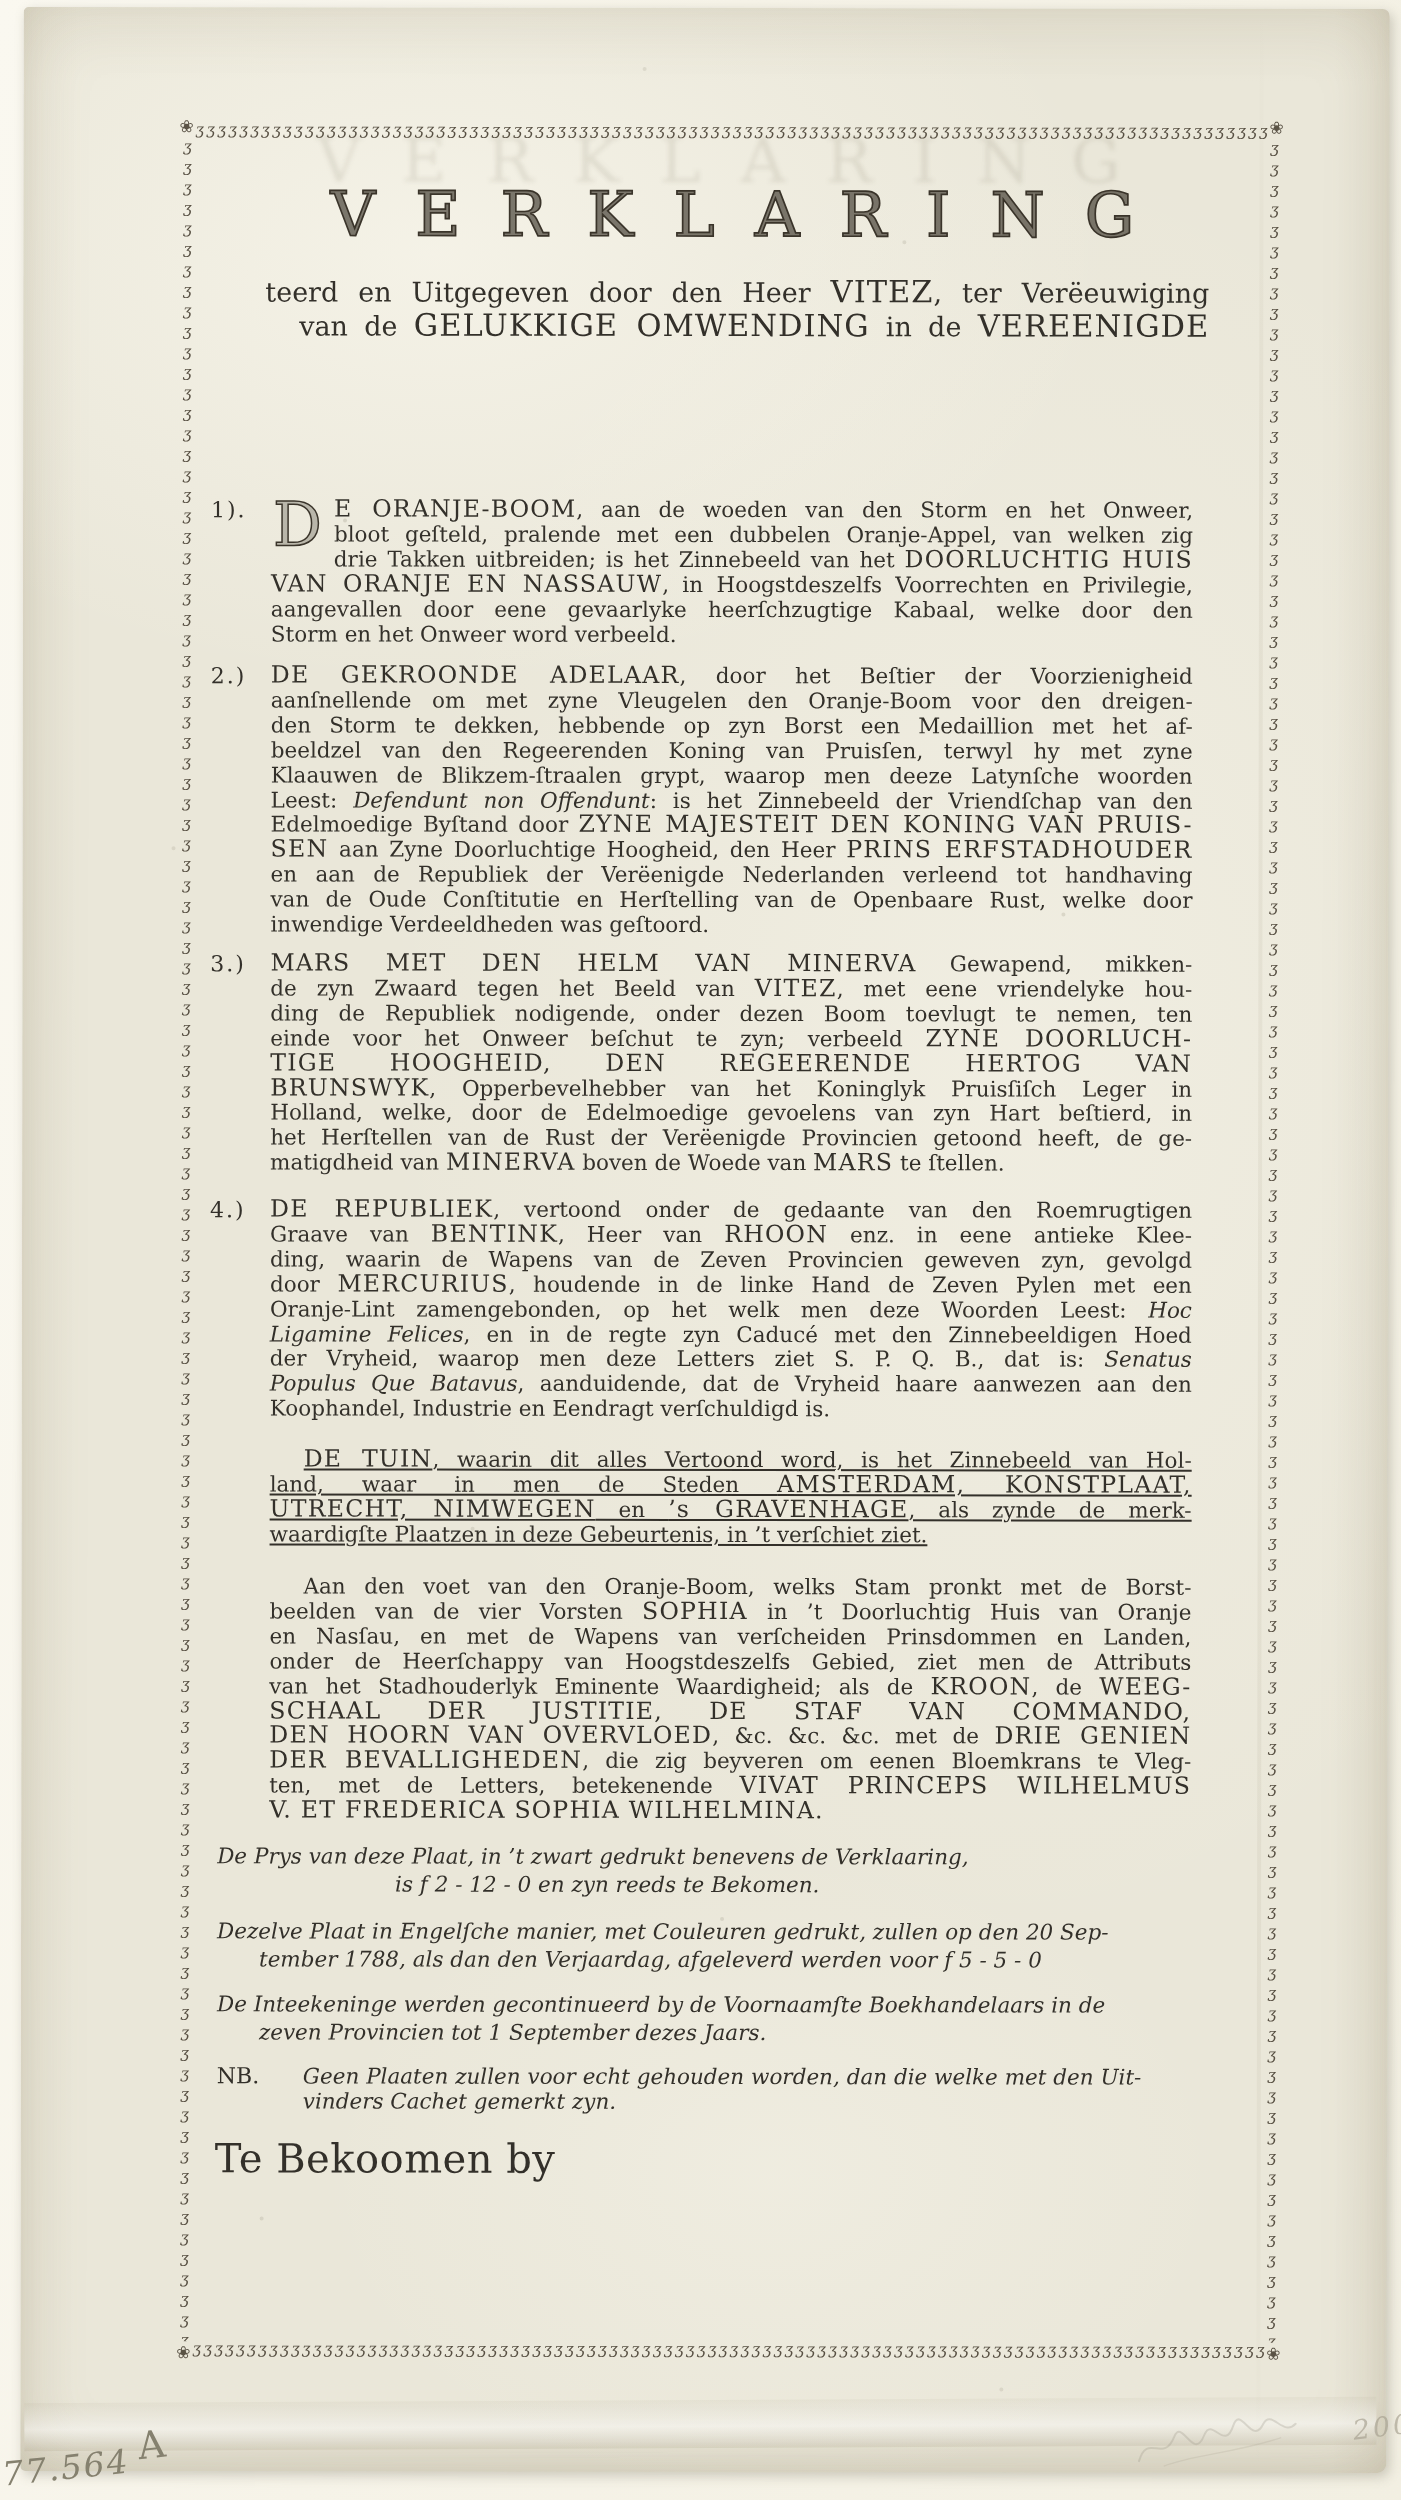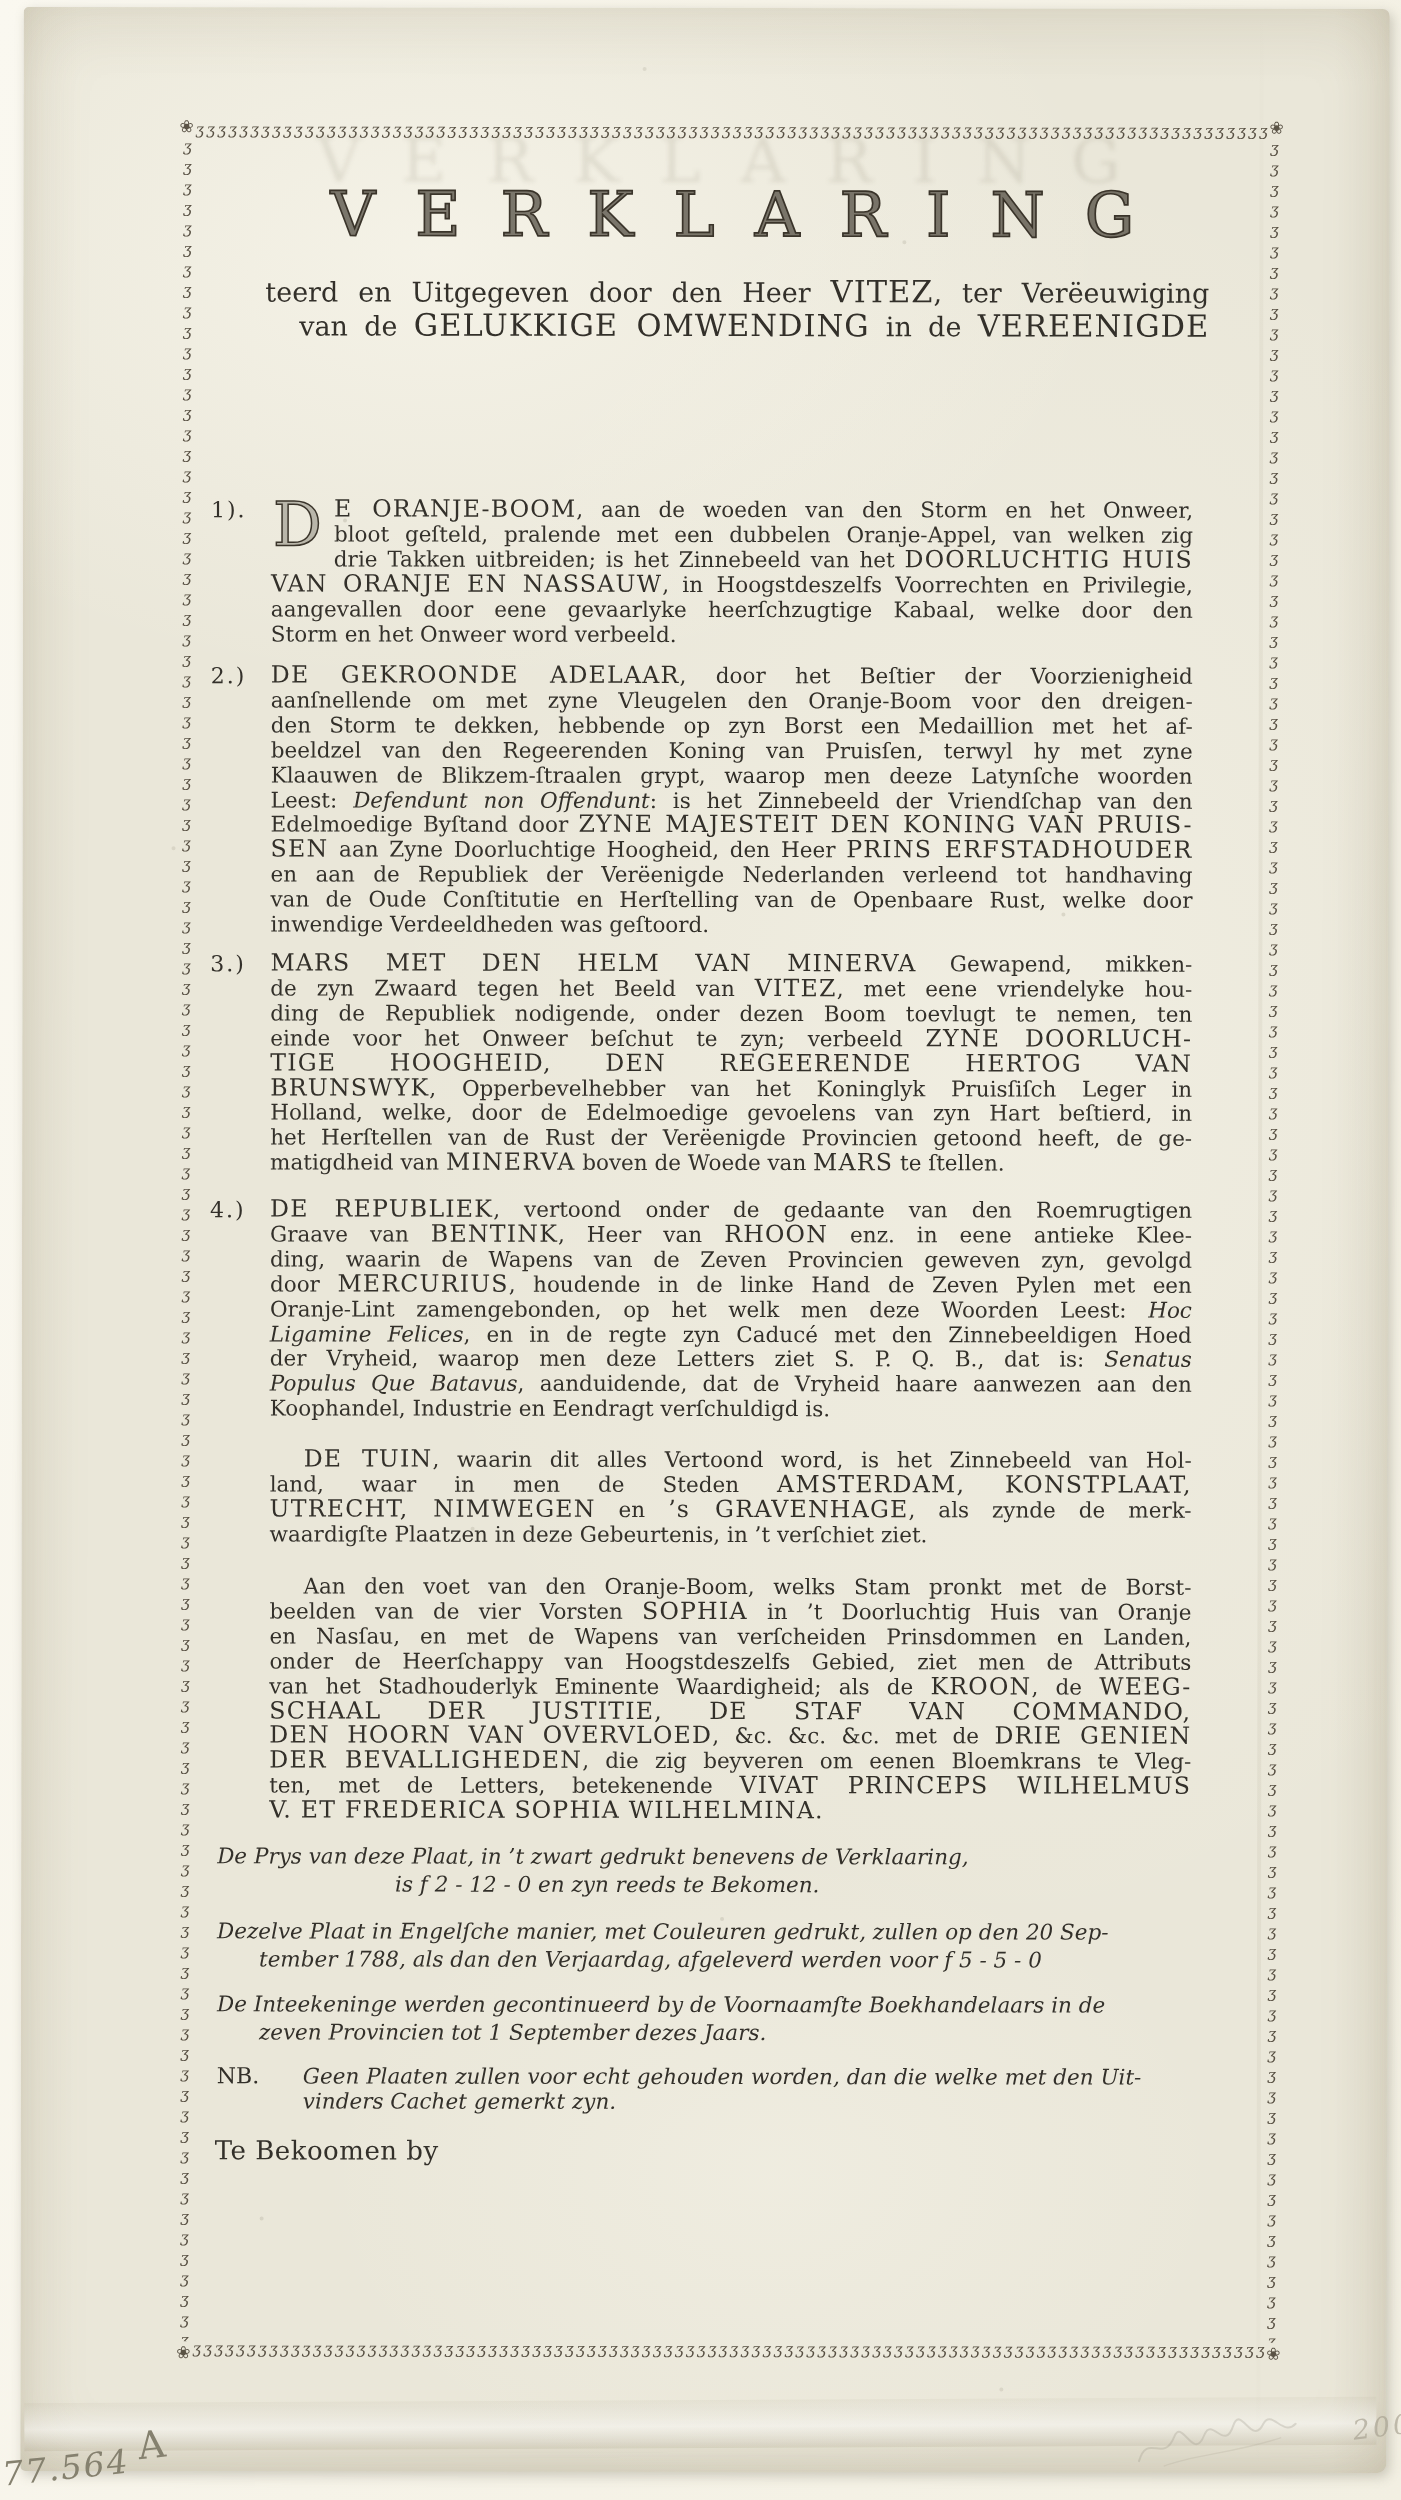--- a/index.html
+++ b/index.html
@@ -64,32 +64,32 @@
   .subtitle .line:nth-child(3){text-indent:16px;margin-top:24px;}
   .line{text-align:justify;text-align-last:justify;}
   .line.last{text-align-last:left;}
   .block{position:absolute;left:0;width:922px;font-size:21.5px;line-height:24.9px;}
   .block b{font-weight:normal;font-size:1.1em;letter-spacing:1.2px;line-height:.9;}
   .num{position:absolute;left:-60px;top:1px;font-size:22px;letter-spacing:2px;}
   .dropcap{float:left;font-size:61px;line-height:48px;height:48px;margin:3px 12px 0 2px;
     color:rgba(52,46,36,.28);-webkit-text-stroke:1.5px #3a342a;}
   .indent-first .line:first-child{text-indent:34px;}
   #item1{top:490px;} #item2{top:656px;} #item3{top:944px;} #item4{top:1190px;}
-  #tuin{top:1440px;} #aanvoet{top:1567px;}
+  #tuin{top:1440px;text-decoration:underline;} #aanvoet{top:1567px;}
   .note{position:absolute;left:-52px;width:978px;font-style:italic;font-size:21.5px;line-height:28px;}
   .note .line{text-align:left;text-align-last:auto;}
   #note1{top:1835px;} #note2{top:1910px;} #note3{top:1983px;}
   #note1 .line:nth-child(2){text-indent:178px;}
   #note2 .line:nth-child(2){text-indent:42px;}
   #note3 .line:nth-child(2){text-indent:42px;}
   .nb{position:absolute;left:-52px;top:2056px;width:978px;font-size:21.5px;line-height:25px;}
   .nb-label{position:absolute;left:0;top:0;font-size:22px;}
   .nb-lines{margin-left:86px;font-style:italic;}
   .nb-lines .line{text-align:left;text-align-last:auto;}
-  .closing{position:absolute;left:-54px;top:2128px;font-size:26px;letter-spacing:.5px;}
+  .closing{position:absolute;left:-54px;top:2128px;font-size:40px;letter-spacing:.5px;}
   
   .pencil-left{position:absolute;left:2px;top:2442px;transform:rotate(-6deg);
     color:#85816f;font-style:italic;font-size:33px;letter-spacing:2px;}
   .pencil-left .raised{font-size:38px;position:relative;top:-12px;margin-left:10px;font-style:normal;}
   .pencil-right{position:absolute;left:1130px;top:2390px;transform:rotate(-7deg);opacity:.75;}
   .pencil-right svg{display:block;}
   .pencil-year{position:absolute;left:222px;top:38px;color:#a49e8d;font-style:italic;
     font-size:27px;letter-spacing:3px;opacity:.85;}
 </style>
 </head>

